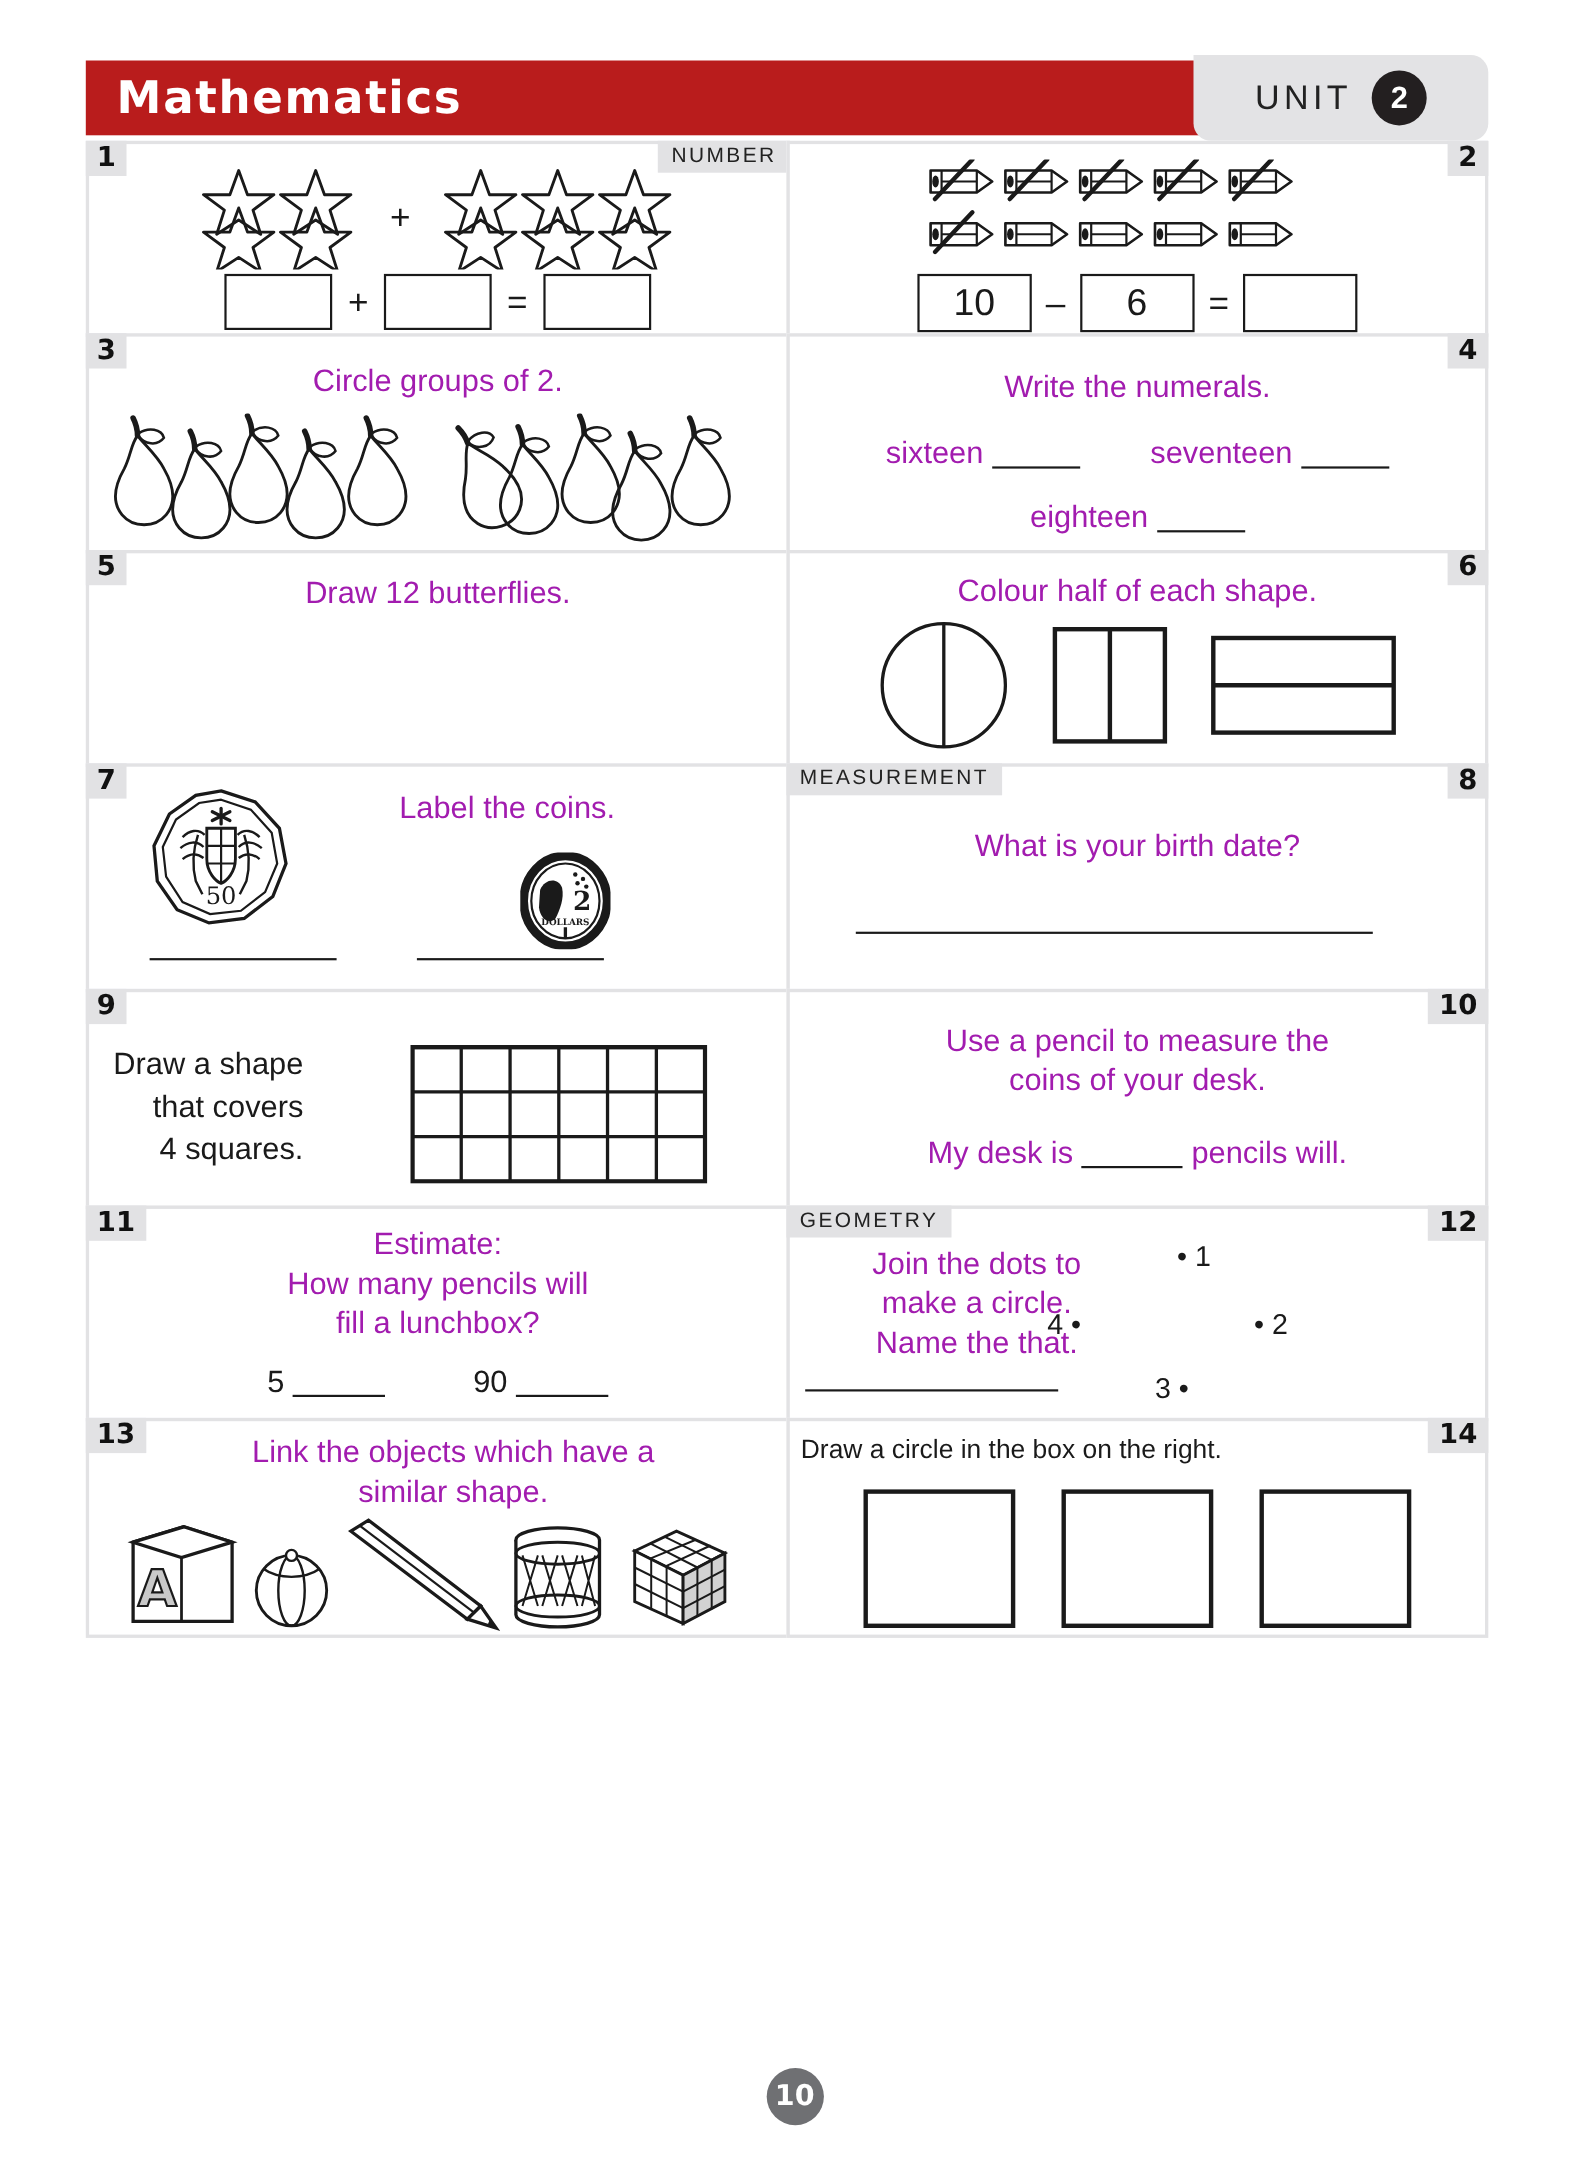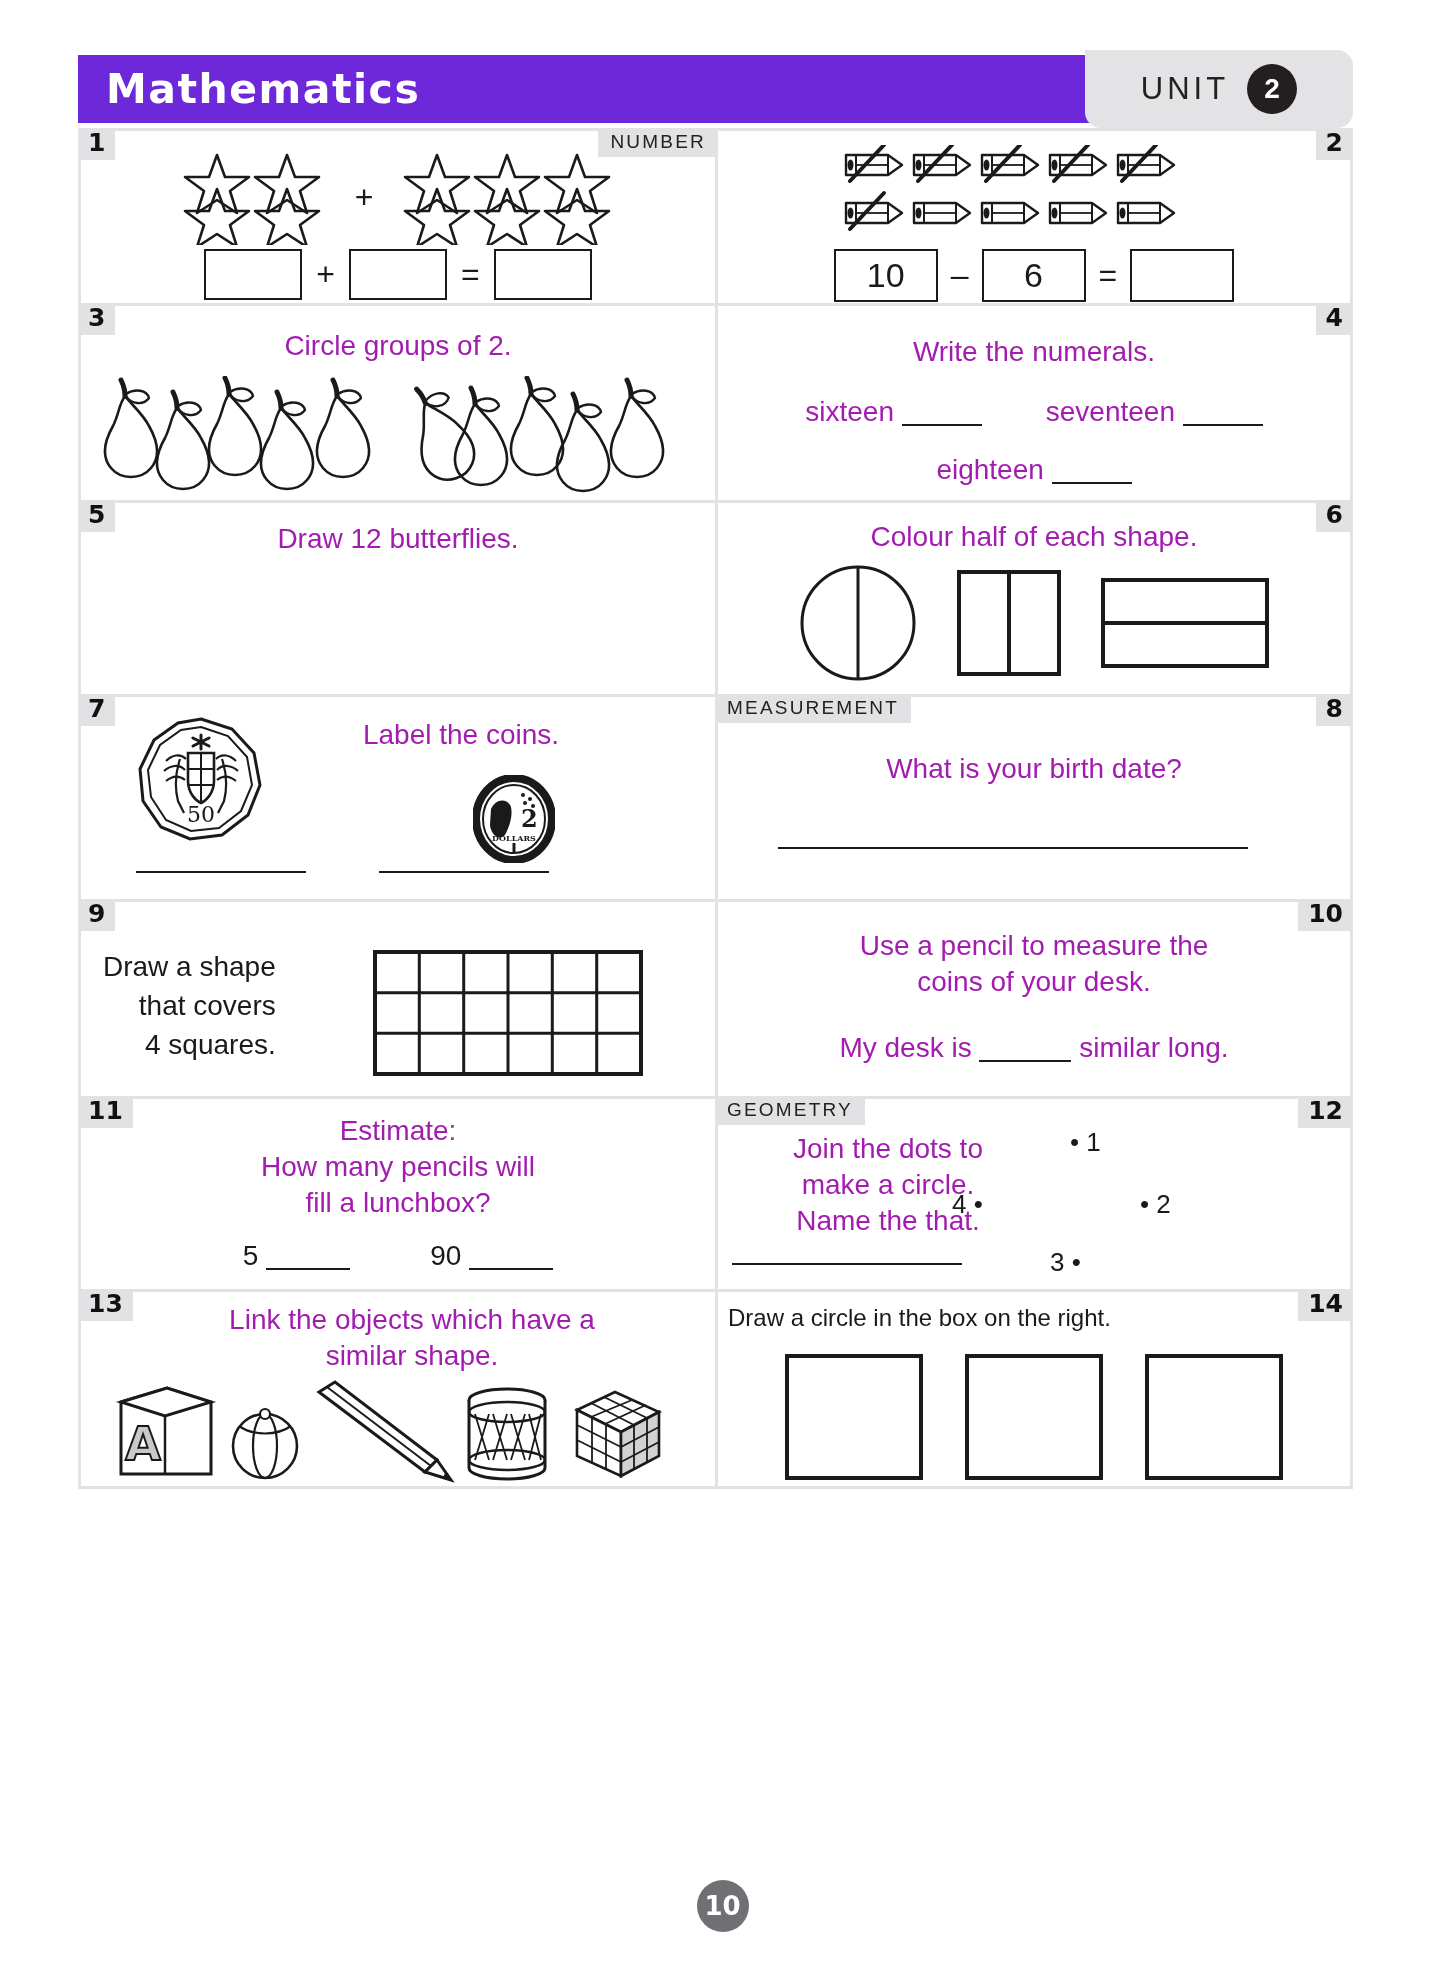--- a/index.html
+++ b/index.html
@@ -10,21 +10,21 @@
     -webkit-font-smoothing:antialiased;
   }
   .page{
     position:absolute;left:0;top:0;width:1445px;height:1975px;
     background:#fff;overflow:hidden;
   }
 
   
   .header{
     position:absolute;left:78px;top:55px;width:1080px;height:68px;
-    background:#6d28d9;
+    background:#b91c1c;
   }
   .header-title{
     position:absolute;left:28px;top:50%;transform:translateY(-50%);
     color:#fff;font-size:41px;font-weight:bold;letter-spacing:1.5px;
     font-family:"DejaVu Sans", sans-serif;
   }
   .unit-badge{
     position:absolute;left:1085px;top:50px;width:268px;height:78px;
     background:#e3e3e5;border-radius:0 16px 16px 16px;
     display:flex;align-items:center;justify-content:center;gap:18px;
@@ -349,21 +349,21 @@
 
     <div class="cell" style="left:637px;top:771px;width:638px;height:200px;">
       <div class="num right">10</div>
       <div class="q" style="position:absolute;left:0;top:26px;width:100%;">
         <div>Use a pencil to measure the</div>
         <div>coins of your desk.</div>
       </div>
       <div class="q" style="position:absolute;left:0;top:128px;width:100%;">
         <span>My desk is</span>
         <span class="blank" style="width:92px;"></span>
-        <span>similar long.</span>
+        <span>pencils will.</span>
       </div>
     </div>
 
     <div class="cell" style="left:0;top:968px;width:640px;height:196px;">
       <div class="num left">11</div>
       <div class="q" style="position:absolute;left:0;top:14px;width:100%;">
         <div>Estimate:</div>
         <div>How many pencils will</div>
         <div>fill a lunchbox?</div>
       </div>

